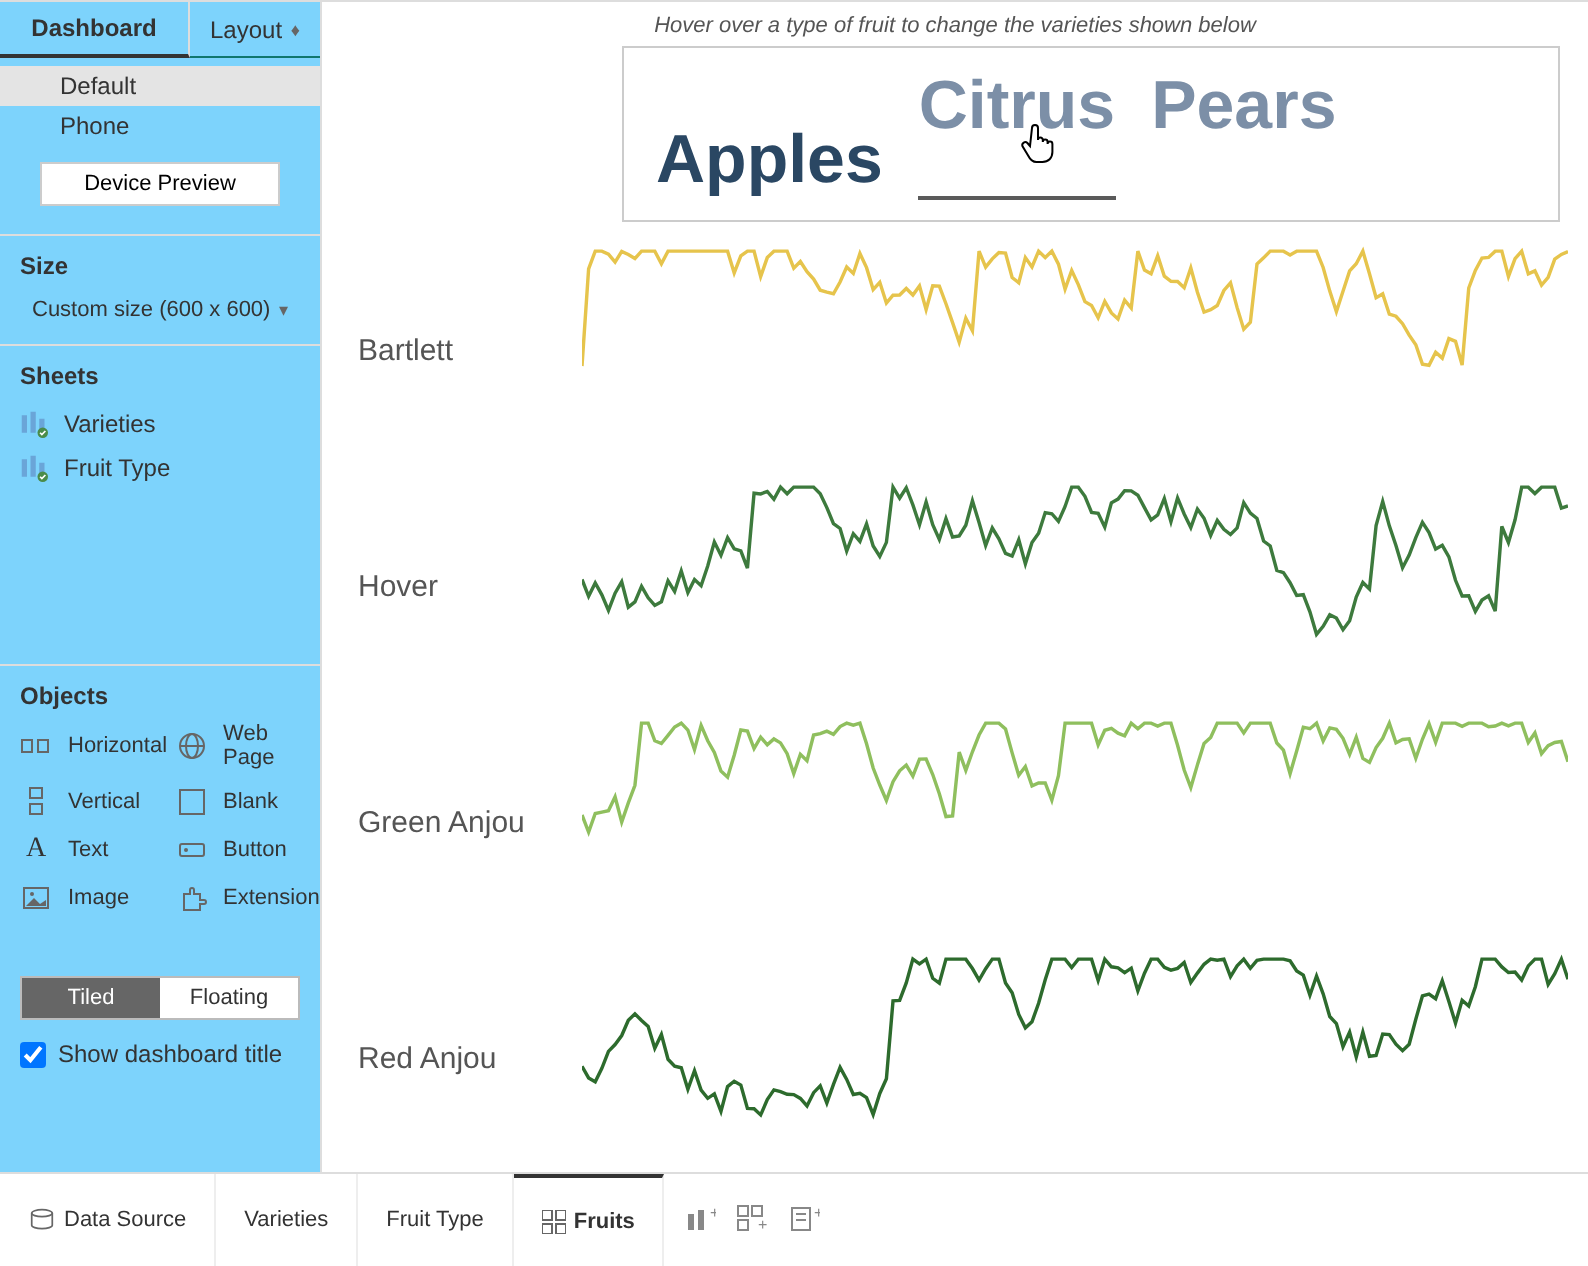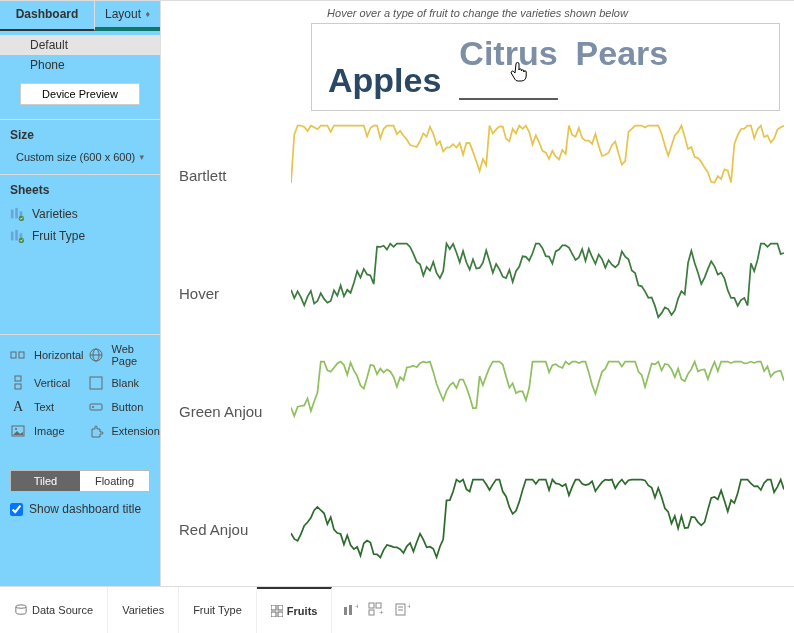--- a/index.html
+++ b/index.html
@@ -1,21 +1,21 @@
 <!DOCTYPE html>
 <html><head>
 <meta charset="utf-8">
 <style>
 * { box-sizing: border-box; margin: 0; padding: 0; }
 body { font-family: -apple-system, BlinkMacSystemFont, "Segoe UI", Arial, sans-serif; font-size: 12px; background: #fff; color: #333; width: 794px; height: 633px; overflow: hidden; display: flex; flex-direction: column; }
 .main { flex: 1; display: flex; border-top: 1px solid #ddd; overflow: hidden; }
 .sidebar { width: 161px; border-right: 1px solid #ddd; display: flex; flex-direction: column; overflow-y: auto; background: #7dd3fc; }
 
 .tabs-top { display: flex; }
-.tab-top { padding: 6px 0; text-align: center; font-size: 12px; border-bottom: 4px solid #0f766e; cursor: pointer; position: relative; }
+.tab-top { padding: 6px 0; text-align: center; font-size: 12px; border-bottom: 1px solid #0f766e; cursor: pointer; position: relative; }
 .tab-top.active { font-weight: bold; border-bottom: 2px solid #333; }
 .tab-top:first-child { width: 95px; border-right: 1px solid #ddd; }
 .tab-top:last-child { flex: 1; display: flex; align-items: center; justify-content: space-between; padding: 6px 10px; }
 .caret { font-size: 9px; color: #666; }
 
 .device-list { padding: 4px 0; }
 .device-item { padding: 3px 10px 3px 30px; cursor: pointer; font-size: 12px; }
 .device-item.selected { background: #e4e4e4; }
 .device-preview-btn { margin: 8px auto 10px; display: block; width: 120px; padding: 4px 0; border: 1px solid #ccc; background: #fff; font-size: 11px; cursor: pointer; }
 
@@ -108,20 +108,21 @@
               <rect x="11" y="5" width="3" height="8" fill="#6aa5d8"></rect>
               <circle cx="13" cy="13" r="3" fill="#4a8c4a"></circle>
               <path d="M11.5 13 l1 1 l2 -2" stroke="#fff" stroke-width="1" fill="none"></path>
             </svg>
         </span>
         <span>Fruit Type</span>
       </div>
     </div>
 
     <div class="section">
+      <div class="section-title">Objects</div>
       <div class="objects-grid">
         <div class="obj-item">
             <span class="obj-icon">
               <svg width="16" height="16">
                 <rect x="1" y="5" width="5" height="6" fill="none" stroke="#666"></rect>
                 <rect x="9" y="5" width="5" height="6" fill="none" stroke="#666"></rect>
               </svg>
             </span>
             <span>Horizontal</span>
           </div>

